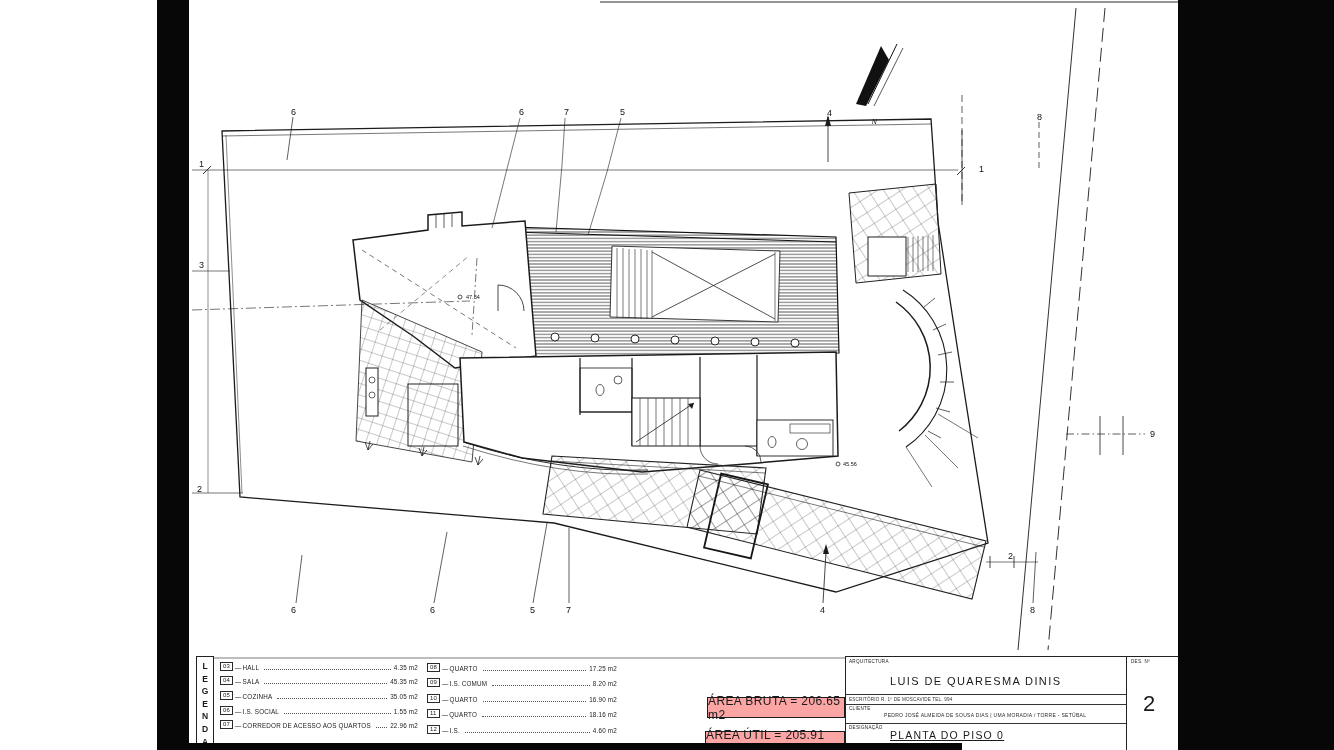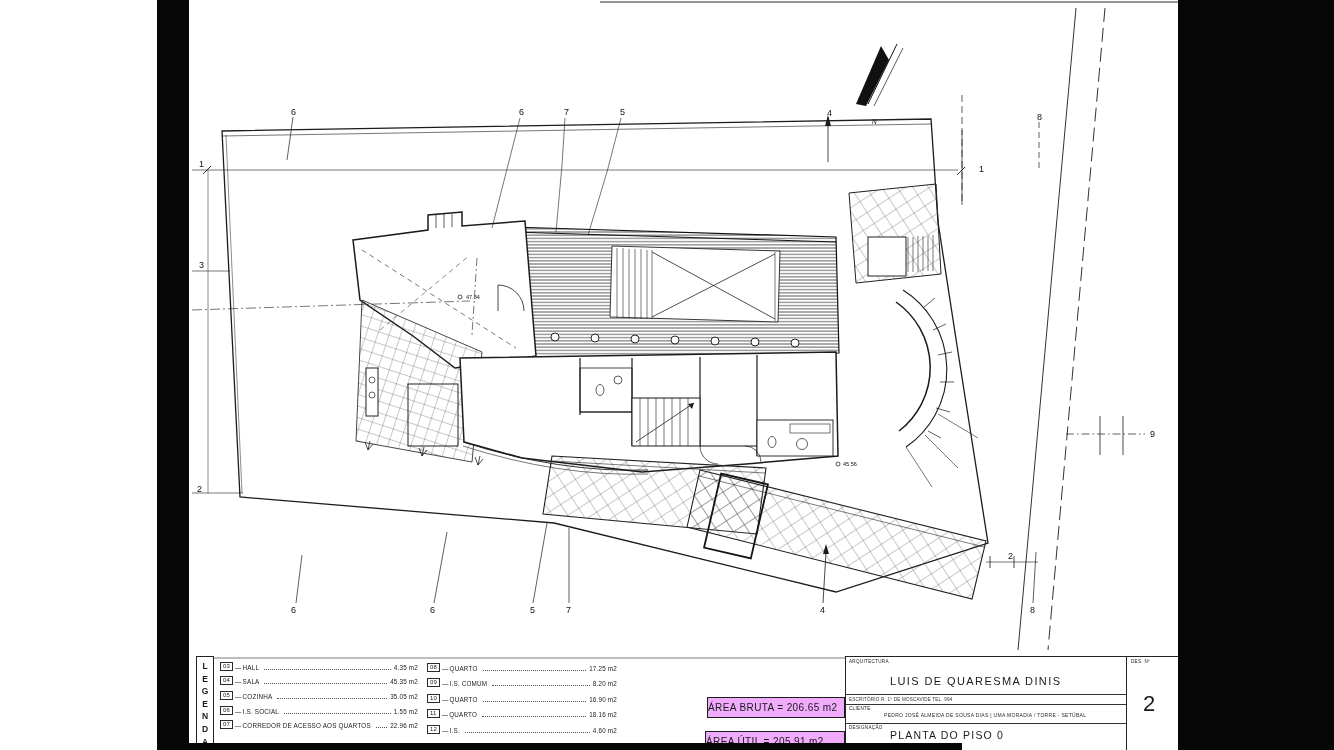--- a/index.html
+++ b/index.html
@@ -18,33 +18,33 @@
   .legend-col{position:absolute;z-index:20;display:flex;flex-direction:column;}
   .legend-col1{left:220px;top:662px;width:198px;gap:6.2px;}
   .legend-col2{left:427px;top:663px;width:190px;gap:7px;}
   .lrow{display:flex;align-items:flex-end;font-size:6.3px;letter-spacing:.2px;height:8.5px;white-space:nowrap;}
   .lcode{border:1px solid #2a2a2a;padding:0 2px;font-size:6px;line-height:7px;margin-right:2px;}
   .ldash{margin-right:1px;}
   .lname{margin-right:2px;}
   .lleader{flex:1;border-bottom:1px dotted #555;margin:0 3px 1px 3px;min-width:8px;}
   .lval{text-align:right;}
   
-  .area-box{position:absolute;border:1.4px solid #1d1d1d;background:#f0abfc;z-index:20;
-    display:flex;align-items:center;font-size:10px;letter-spacing:.4px;}
+  .area-box{position:absolute;border:1.4px solid #1d1d1d;background:#fca5a5;z-index:20;
+    display:flex;align-items:center;justify-content:center;font-size:12px;letter-spacing:.4px;}
   .area-bruta{left:707px;top:697px;width:136px;height:19px;}
   .area-util{left:705px;top:731px;width:138px;height:19px;}
   
   .tblock{position:absolute;left:845px;top:656px;width:333px;height:94px;z-index:20;
     border-left:1.2px solid #222;border-top:1.2px solid #222;box-sizing:border-box;background:#fff;}
   .tb-small{position:absolute;font-size:4.6px;letter-spacing:.3px;color:#222;}
   .tb-name{position:absolute;left:44px;top:18px;font-size:11px;letter-spacing:1.4px;font-weight:500;}
   .tb-line{position:absolute;left:0;height:0;border-top:1px solid #333;}
   .tb-office{position:absolute;left:3px;top:40px;font-size:4.6px;letter-spacing:.2px;color:#333;filter:blur(.3px);white-space:nowrap;}
   .tb-client{position:absolute;left:38px;top:55px;font-size:5px;letter-spacing:.3px;color:#2a2a2a;filter:blur(.2px);white-space:nowrap;}
-  .tb-desig{position:absolute;left:44px;top:72px;font-size:10.5px;letter-spacing:1.2px;}
+  .tb-desig{position:absolute;left:44px;top:72px;font-size:10.5px;letter-spacing:1.2px;text-decoration:underline;}
   .tb-cell{position:absolute;left:280px;top:0;width:53px;height:94px;border-left:1.2px solid #222;box-sizing:border-box;}
   .tb-num{position:absolute;left:16px;top:34px;font-size:22px;}
 </style>
 </head>
 <body>
 
 <div class="stage">
 
   <svg width="1334" height="750" viewBox="0 0 1334 750">
     <defs>

